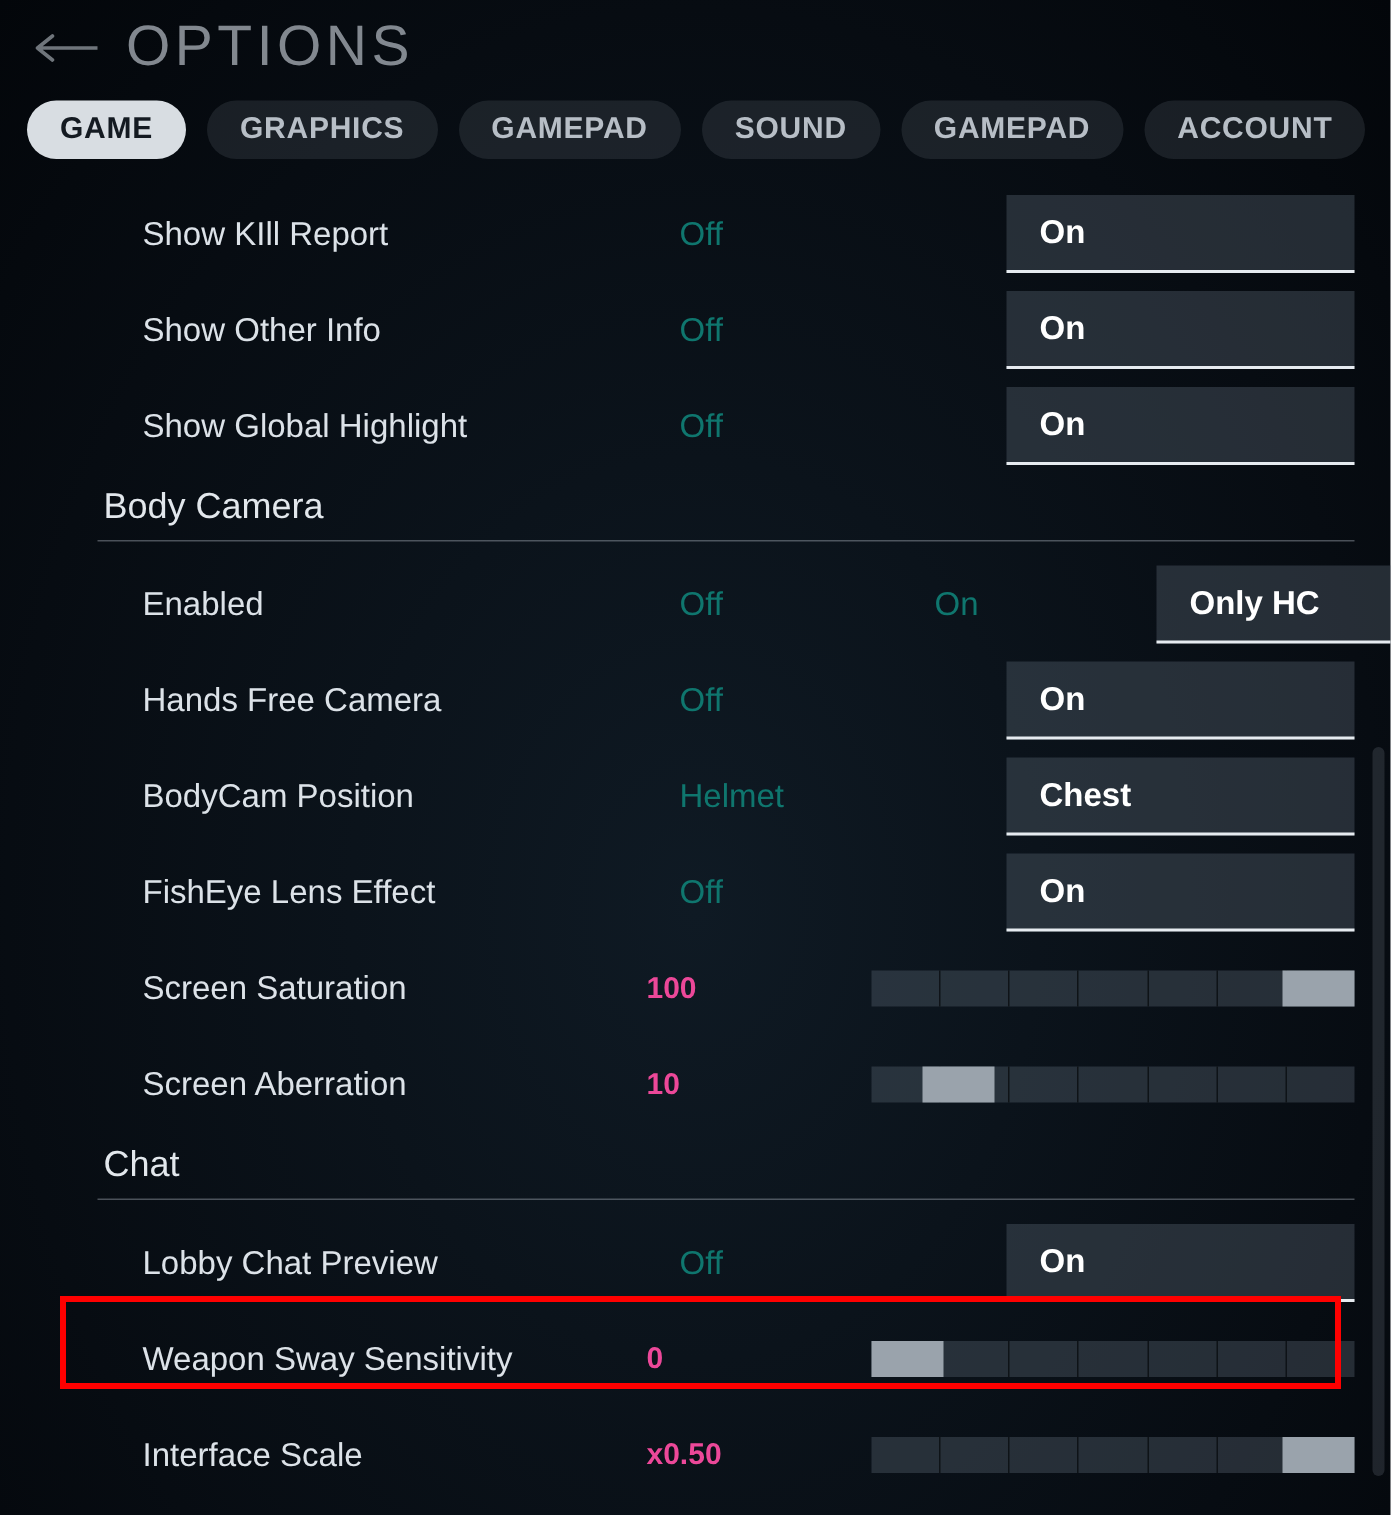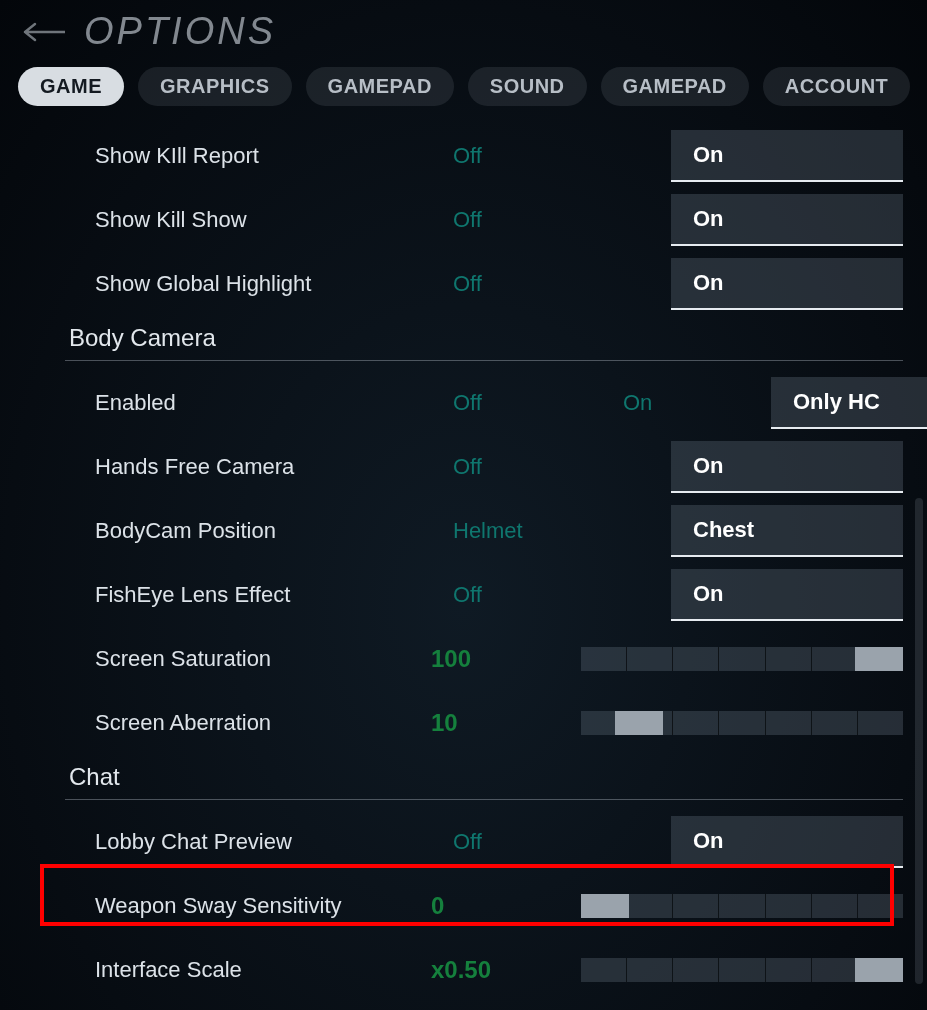--- a/index.html
+++ b/index.html
@@ -8,21 +8,20 @@
     background: radial-gradient(ellipse at 50% 60%, #0f1a24 0%, #070c12 70%, #03060a 100%);
     font-family: "Segoe UI", "Helvetica Neue", Arial, sans-serif;
     color: #d8dde2;
     position: relative;
   }
   .header {
     display: flex;
     align-items: center;
     padding: 10px 20px 0 20px;
     gap: 18px;
-    font-style: italic;
   }
   .back-arrow {
     width: 46px; height: 30px;
     display: flex; align-items: center; justify-content: center;
     cursor: pointer;
     opacity: 0.6;
   }
   .title {
     font-size: 38px;
     font-weight: 400;
@@ -98,23 +97,23 @@
   .section-title {
     font-size: 24px;
     color: #e2e7ec;
     padding: 4px 0 8px 4px;
     border-bottom: 1px solid rgba(200,210,220,0.35);
     margin: 4px 0 10px 0;
   }
 
   .value {
     flex: 0 0 150px;
-    font-size: 24px;
+    font-size: 20px;
     font-weight: 700;
-    color: #15803d;
+    color: #ec4899;
   }
   .slider {
     flex: 1;
     height: 24px;
     background: rgba(80,92,104,0.42);
     position: relative;
     cursor: pointer;
   }
   .slider .ticks {
     position: absolute; inset: 0;
@@ -173,21 +172,21 @@
 
   <div class="row">
     <div class="label">Show KIll Report</div>
     <div class="opts twocol">
       <div class="opt">Off</div>
       <div class="opt active">On</div>
     </div>
   </div>
 
   <div class="row">
-    <div class="label">Show Kill Show</div>
+    <div class="label">Show Other Info</div>
     <div class="opts twocol">
       <div class="opt">Off</div>
       <div class="opt active">On</div>
     </div>
   </div>
 
   <div class="row">
     <div class="label">Show Global Highlight</div>
     <div class="opts twocol">
       <div class="opt">Off</div>

